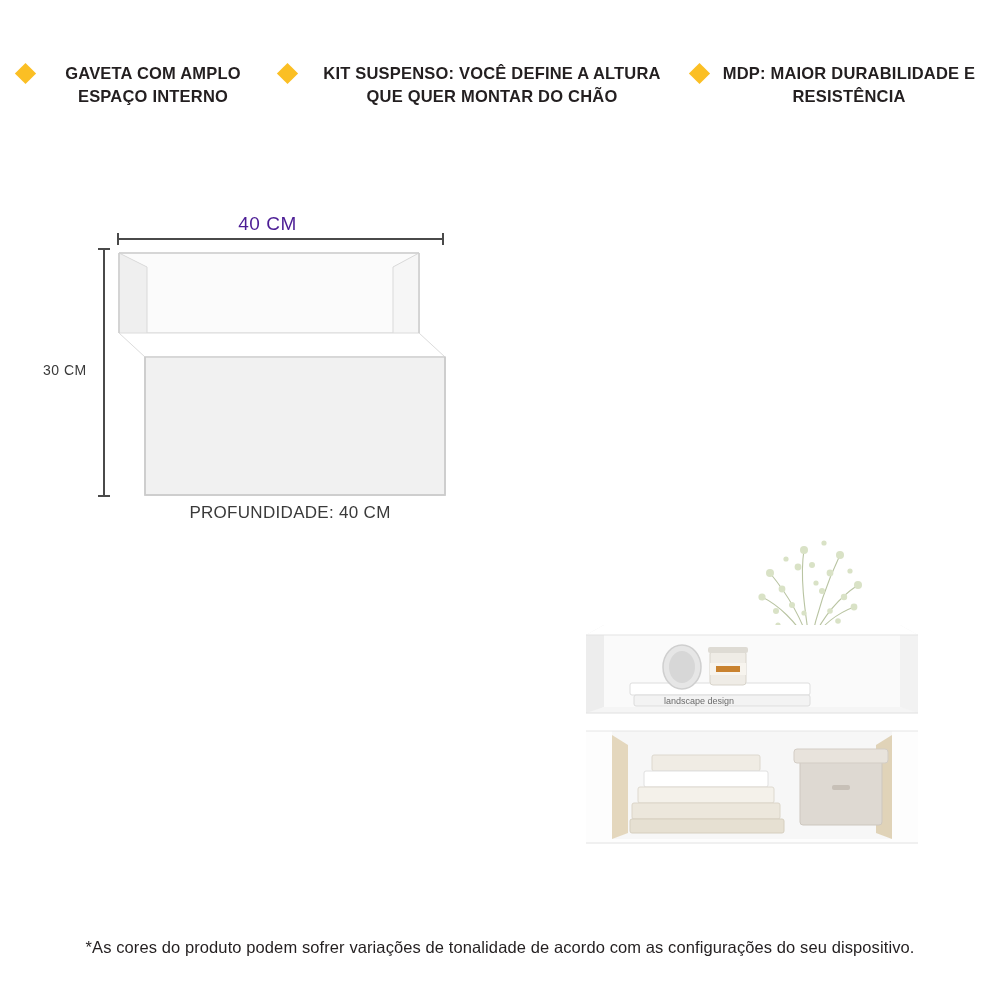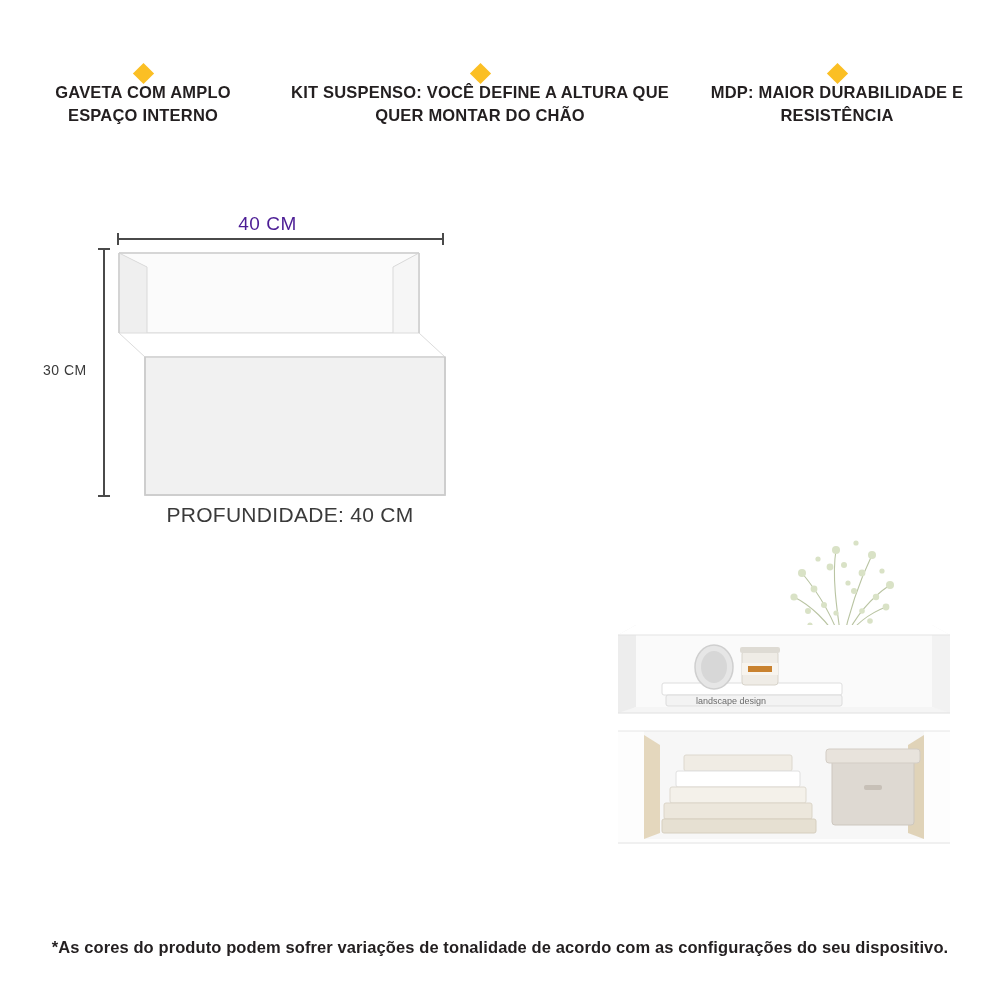--- a/index.html
+++ b/index.html
@@ -21,23 +21,22 @@
     position: absolute;
     top: 62px;
     left: 18px;
     width: 964px;
     display: flex;
     justify-content: space-between;
     align-items: flex-start;
   }
   .feature {
     display: flex;
-    align-items: center;
-    gap: 0;
-    flex-direction: column;
+    align-items: flex-start;
+    gap: 9px;
   }
   .feature-1 { width: 250px; }
   .feature-2 { width: 290px; }
   .feature-3 { width: 400px; }
 
   .diamond {
     width: 15px;
     height: 15px;
     background: #fbbf24;
     transform: rotate(45deg);
@@ -127,43 +126,43 @@
     left: 22px;
     top: 42px;
   }
 
   .depth-label {
     position: absolute;
     left: 10px;
     top: 298px;
     width: 370px;
     text-align: center;
-    font-size: 21px;
+    font-size: 17px;
     color: #3a3a3a;
     letter-spacing: .3px;
   }
 
   
   .photo {
     position: absolute;
-    left: 604px;
+    left: 572px;
     top: 455px;
     width: 390px;
     height: 430px;
   }
 
   
   .footnote {
     position: absolute;
     left: 0;
     top: 938px;
     width: 1000px;
     text-align: center;
     font-size: 16.5px;
-    font-weight: bold;
+    font-weight: normal;
     color: #231f20;
     letter-spacing: .1px;
   }
 </style>
 </head>
 <body>
 
 <div class="features">
 
   <div class="feature feature-1">

